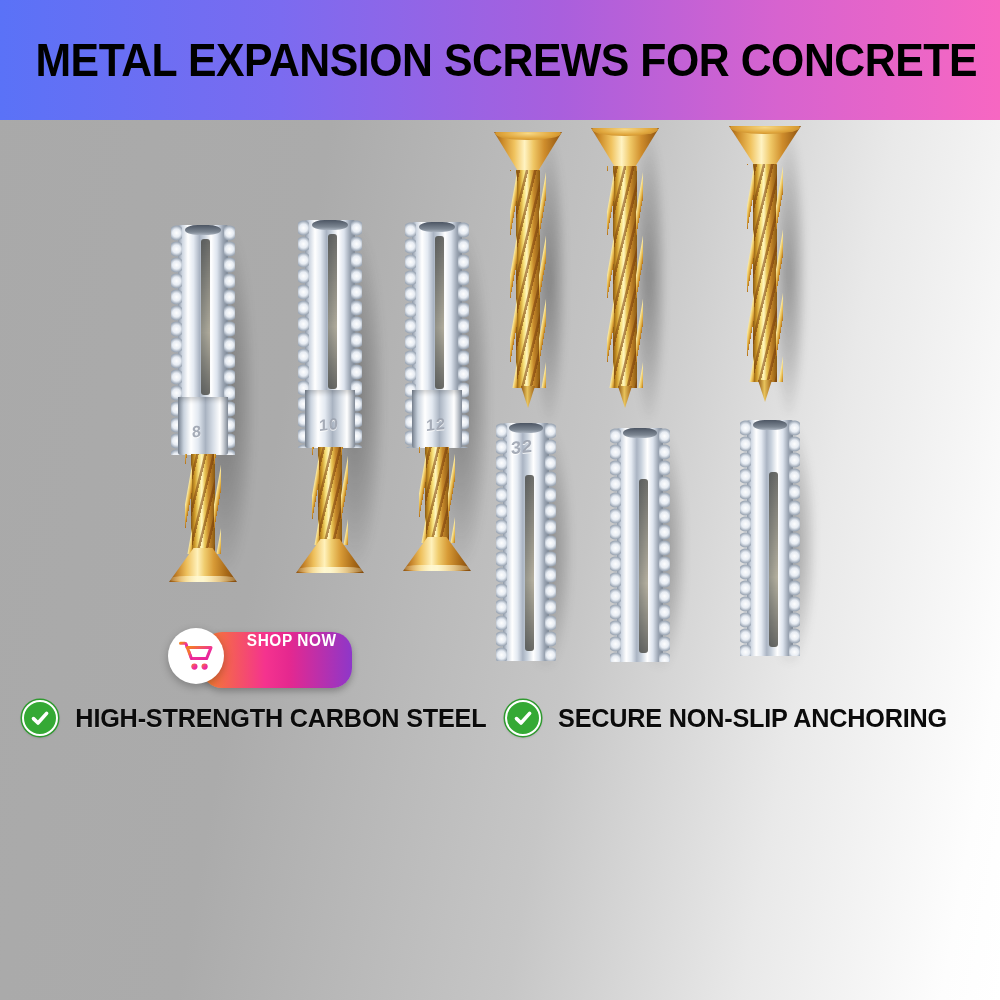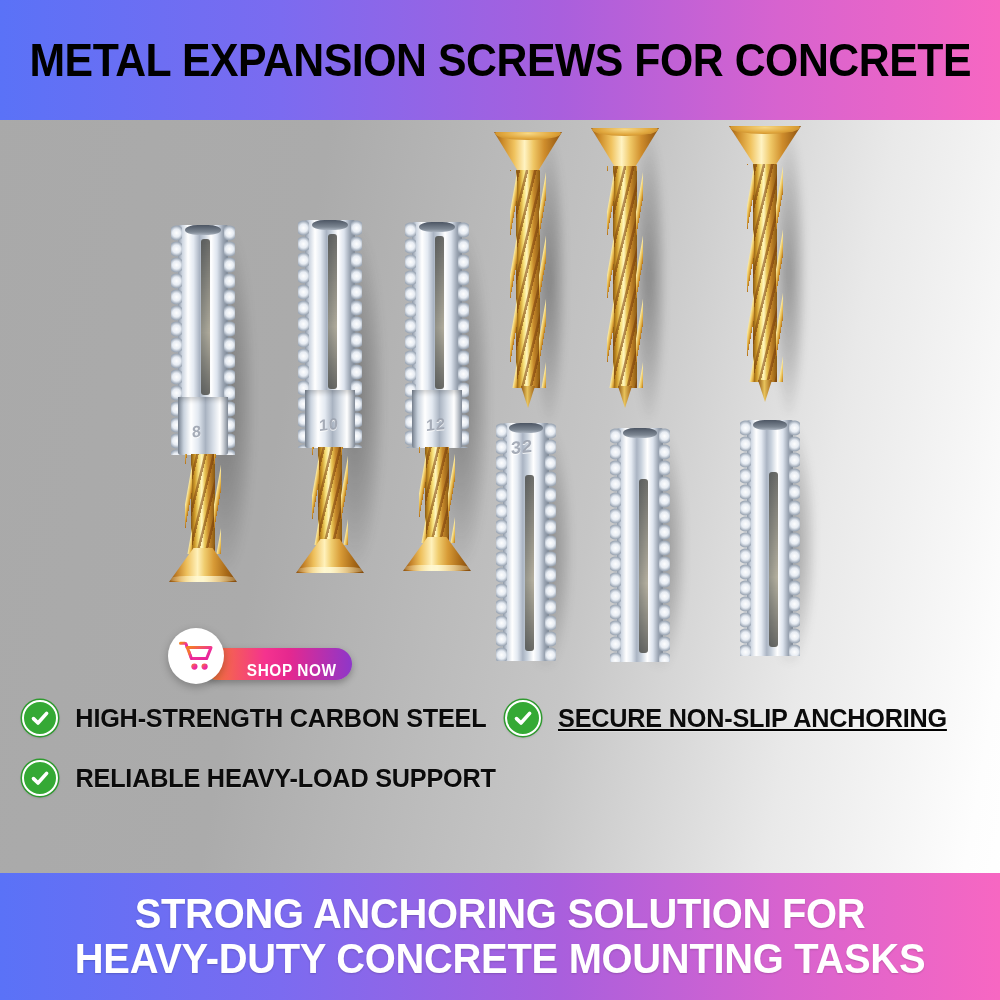--- a/index.html
+++ b/index.html
@@ -15,21 +15,21 @@
     position:relative;
     width:1000px; height:1000px;
     overflow:hidden;
     background:linear-gradient(100deg,#a9a9a9 0%, #ababab 30%, #c6c6c6 58%, #e9e9e9 78%, #fdfdfd 95%, #ffffff 100%);
   }
 
   
   #header-band {
     position:absolute; left:0; top:0; width:1000px; height:120px;
     background:linear-gradient(90deg,#5a72f7 0%, #7b6bf0 28%, #a95fdd 56%, #d763cf 78%, #f767c2 100%);
-    display:flex; align-items:center; justify-content:center;
+    display:flex; align-items:center; 
   }
   #header-title {
     font-size:46px;
     font-weight:bold;
     color:#000000;
     letter-spacing:-0.5px;
     text-align:center;
     white-space:nowrap;
     transform:scaleX(0.93);
     line-height:1;
@@ -164,46 +164,46 @@
     clip-path:polygon(0% 0%, 100% 0%, 50% 100%);
   }
 
   
   #shop-now {
     position:absolute; left:168px; top:628px;
     width:184px; height:48px;
     display:flex; align-items:center;
   }
   #shop-pill{
-    position:absolute; left:34px; top:20px; width:150px; height:32px;
+    position:absolute; left:34px; top:4px; width:150px; height:56px;
     border-radius:20px;
     background:linear-gradient(90deg,#f4812a 0%, #f5338e 42%, #e5288f 58%, #8e37c9 100%);
     box-shadow:0 3px 7px rgba(0,0,0,.28);
-    display:flex; align-items:flex-end; justify-content:flex-end;
+    display:flex; align-items:flex-start; justify-content:flex-end;
     padding-right:14px;
   }
   #shop-label{
     color:#fff; font-size:16px; font-weight:bold; letter-spacing:.6px;
     transform:scaleX(.96);
   }
   #cart-circle{
     position:absolute; left:0; top:0; width:56px; height:56px;
     border-radius:50%; background:#ffffff;
     box-shadow:0 3px 8px rgba(0,0,0,.26);
     display:flex; align-items:center; justify-content:center;
     z-index:2;
   }
 
   
   #features{
     position:absolute; left:0; top:690px; width:1000px; height:180px;
   }
   .feat-col { position:absolute; top:0; }
   #feat-col-left { left:22px; width:470px; }
-  #feat-col-right { left:505px; width:470px;text-decoration:underline; }
+  #feat-col-right { left:505px; width:470px; }
   .feat-row{
     display:flex; align-items:center; height:56px; margin-bottom:4px;
   }
   .check-badge{
     position:relative; flex:0 0 auto;
     width:36px; height:36px; margin-right:11px;
     border-radius:50%;
     background:#35a935;
     border:2.5px solid #ffffff;
     box-shadow:0 0 0 1.5px #2f9a2f, 0 1px 3px rgba(0,0,0,.3);
@@ -389,44 +389,33 @@
       <div class="feat-row">
         <span class="check-badge">
           <svg width="22" height="22" viewBox="0 0 22 22">
               <path d="M4.5 11.6 L9 16 L17.6 6.4" fill="none" stroke="#ffffff" stroke-width="3.6" stroke-linecap="round" stroke-linejoin="round"></path>
             </svg>
         </span>
         <span class="feat-text">HIGH-STRENGTH CARBON STEEL</span>
       </div>
 
 
-      <div class="feat-row">
-        <span class="check-badge">
-          <svg width="22" height="22" viewBox="0 0 22 22">
-              <path d="M4.5 11.6 L9 16 L17.6 6.4" fill="none" stroke="#ffffff" stroke-width="3.6" stroke-linecap="round" stroke-linejoin="round"></path>
-            </svg>
-        </span>
-        <span class="feat-text">RELIABLE HEAVY-LOAD SUPPORT</span>
-      </div>
 
     </div>
 
     <div class="feat-col" id="feat-col-right">
 
       <div class="feat-row">
         <span class="check-badge">
           <svg width="22" height="22" viewBox="0 0 22 22">
               <path d="M4.5 11.6 L9 16 L17.6 6.4" fill="none" stroke="#ffffff" stroke-width="3.6" stroke-linecap="round" stroke-linejoin="round"></path>
             </svg>
         </span>
         <span class="feat-text">SECURE NON-SLIP ANCHORING</span>
       </div>
 
 
 
     </div>
   </div>
 
-  <div id="footer-band">
-    <div id="footer-title">STRONG ANCHORING SOLUTION FOR HEAVY-DUTY CONCRETE MOUNTING TASKS</div>
-  </div>
 
 </div>
 
 </body></html>

